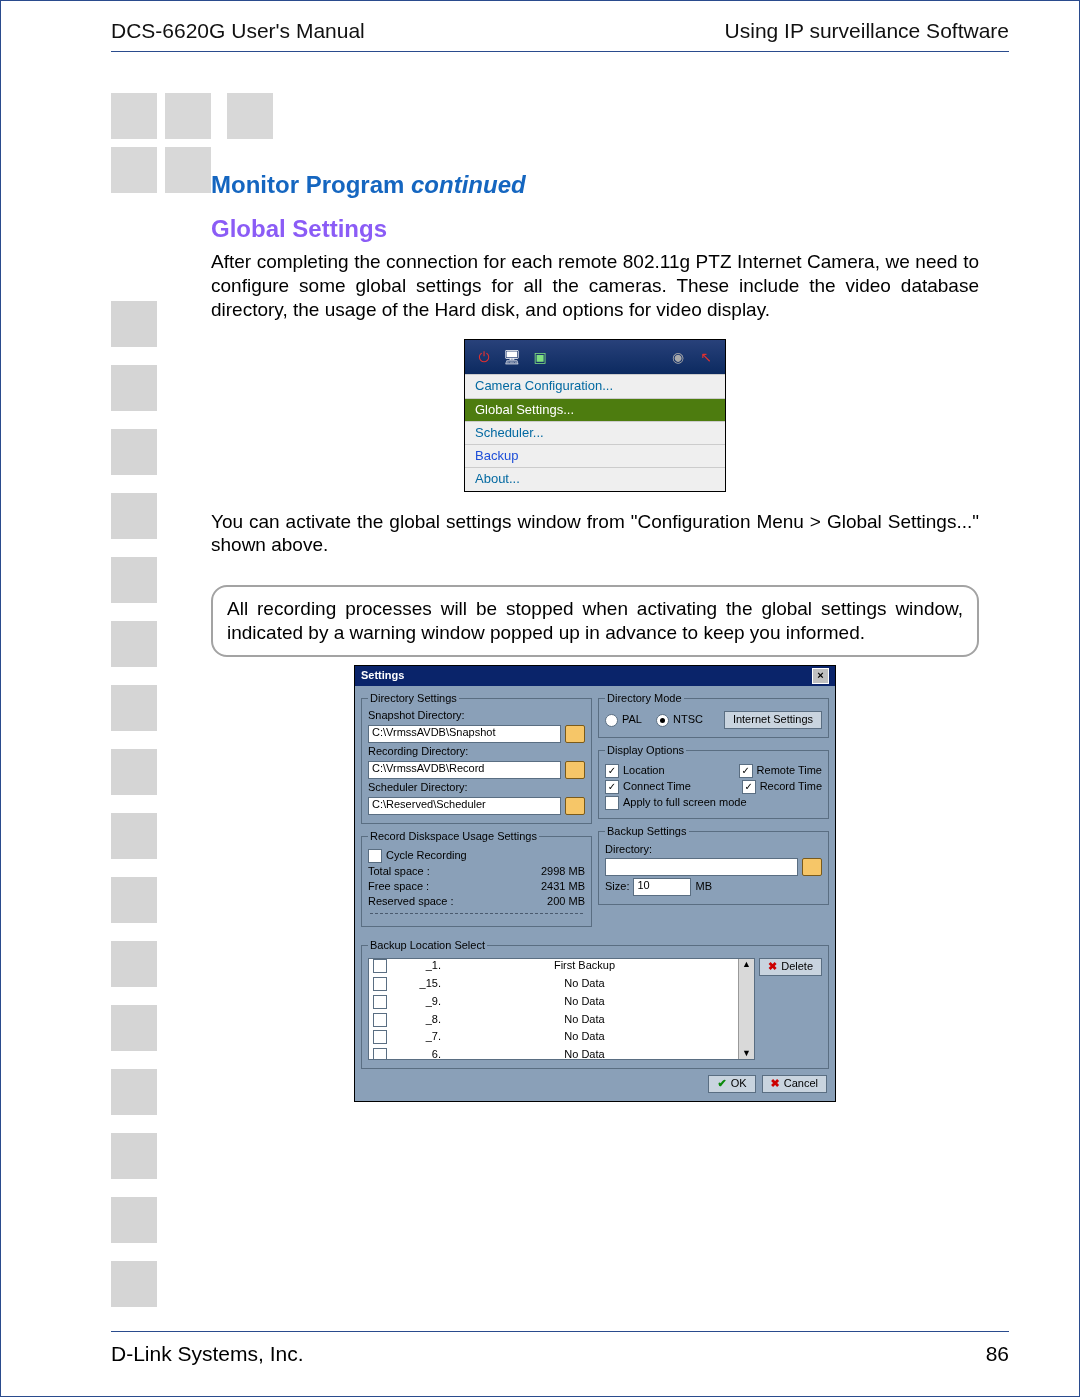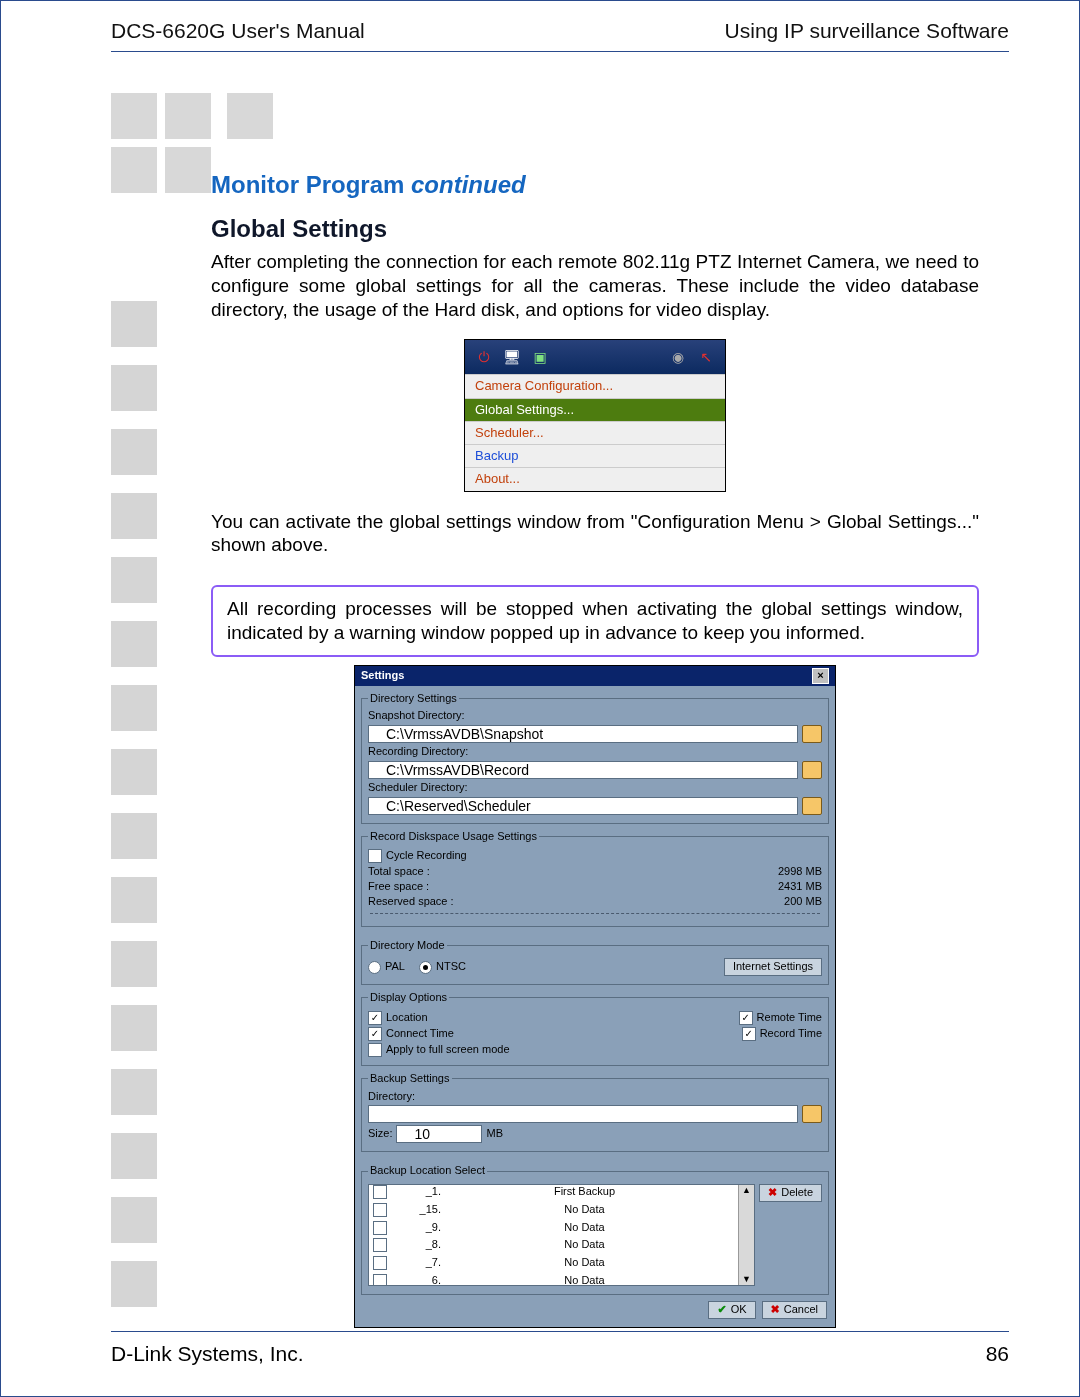--- a/index.html
+++ b/index.html
@@ -8,44 +8,44 @@
   .topbar div{font-size:21px;color:#111;}
   .hr{height:1px;background:#2a4b8d;margin:0 70px 0 110px;}
   .sq-grid{position:absolute;left:110px;top:92px;}
   .sq-row{height:46px;}
   .sq{display:inline-block;width:46px;height:46px;background:#d8d8d8;margin-right:8px;}
   .sidebar{position:absolute;left:110px;top:300px;}
   .sidebar .cell{width:46px;height:46px;background:#d5d5d5;margin-bottom:18px;}
   .content{margin:0 100px 0 210px;padding-top:100px;font-size:19px;line-height:1.25;}
   .h-blue{color:#1566c0;font-size:24px;font-weight:bold;margin-top:18px;}
   .h-blue .ital{font-style:italic;font-weight:bold;}
-  .h-blue2{color:#0f172a;font-size:24px;font-weight:bold;margin-top:14px;}
+  .h-blue2{color:#8b5cf6;font-size:24px;font-weight:bold;margin-top:14px;}
   .para{margin-top:6px;text-align:justify;}
-  .note{border:2px solid #8b5cf6;border-radius:6px;padding:10px 14px;margin-top:28px;text-align:justify;}
+  .note{border:2px solid #a3a3a3;border-radius:16px;padding:10px 14px;margin-top:28px;text-align:justify;}
   .footer{position:absolute;left:0;right:0;bottom:0;padding:0 70px 28px 110px;}
   .footer .line{height:1px;background:#2a4b8d;margin-bottom:10px;}
   .footer .row{display:flex;justify-content:space-between;font-size:21px;}
   
   .menu-shot{width:260px;margin:18px auto;border:1px solid #000;background:#0c2a60;font-family:Tahoma,Arial,sans-serif;font-size:13px;}
   .menu-tool{background:linear-gradient(#28417a,#0c2a60);height:34px;display:flex;align-items:center;padding:0 10px;gap:10px;}
   .ticon{width:18px;height:18px;display:inline-flex;align-items:center;justify-content:center;color:#fff;font-size:14px;}
   .menu-list{background:#efefef;}
-  .menu-item{padding:3px 10px;border-top:1px solid #ccc;color:#c2410c;}
+  .menu-item{padding:3px 10px;border-top:1px solid #ccc;color:#0369a1;}
   .menu-item.sel{background:#4d7c0f;color:#fff;}
   .menu-item.dis{color:#1d4ed8;}
   
   .dlg{width:480px;margin:8px auto;border:1px solid #000;background:#8aa0b8;font-family:Tahoma,Arial,sans-serif;font-size:11px;color:#000;}
   .titlebar{background:#0a246a;color:#fff;font-weight:bold;padding:2px 6px;display:flex;justify-content:space-between;align-items:center;}
   .close-x{background:#c0c0c0;color:#000;width:15px;height:14px;text-align:center;border:1px solid #fff;line-height:12px;}
-  .dlg-body{display:flex;padding:6px;gap:6px;flex-direction:column;}
+  .dlg-body{display:flex;padding:6px;gap:6px;}
   .col{flex:1;}
   fieldset{border:1px solid #5a6e82;padding:4px 6px 6px;margin:0 0 6px 0;}
   legend{font-size:11px;padding:0 2px;}
   .row{display:flex;align-items:center;gap:4px;margin:2px 0;}
-  .txt{background:#fff;border:1px solid #5a6e82;height:16px;flex:1;padding:0 17px;font-size:14px;}
+  .txt{background:#fff;border:1px solid #5a6e82;height:16px;flex:1;padding:0 3px;font-size:11px;}
   .folder{width:18px;height:16px;background:#f6c668;border:1px solid #7a5a1a;border-radius:2px;display:inline-block;}
   .play{width:16px;height:16px;border:1px solid #5a6e82;background:#c9d4df;display:inline-flex;align-items:center;justify-content:center;}
   .chk{width:12px;height:12px;background:#fff;border:1px solid #5a6e82;display:inline-flex;align-items:center;justify-content:center;font-size:10px;}
   .rad{width:11px;height:11px;border-radius:50%;background:#fff;border:1px solid #5a6e82;display:inline-flex;align-items:center;justify-content:center;}
   .rad .dot{width:5px;height:5px;border-radius:50%;background:#000;}
   .btn{background:#c9d4df;border:1px solid #5a6e82;padding:1px 8px;font-size:11px;display:inline-flex;align-items:center;gap:4px;}
   .disk-row{display:flex;justify-content:space-between;margin:1px 0;gap:6px;}
   .slider{height:6px;margin:4px 2px 0;position:relative;border-top:1px dashed #4a5a6e;}
   .full fieldset{margin:0 6px 6px;}
   .listbox{background:#fff;border:1px solid #5a6e82;height:100px;overflow:hidden;font-size:11px;flex:1;position:relative;}

